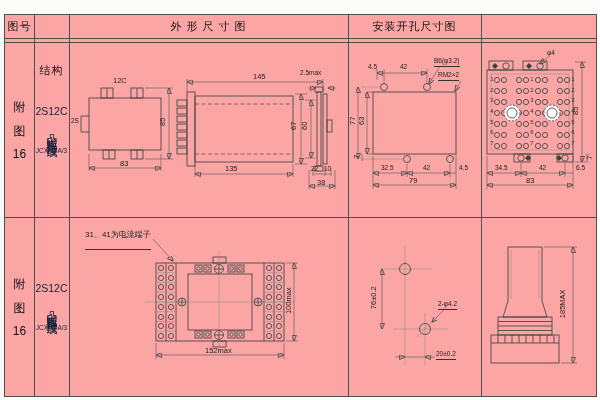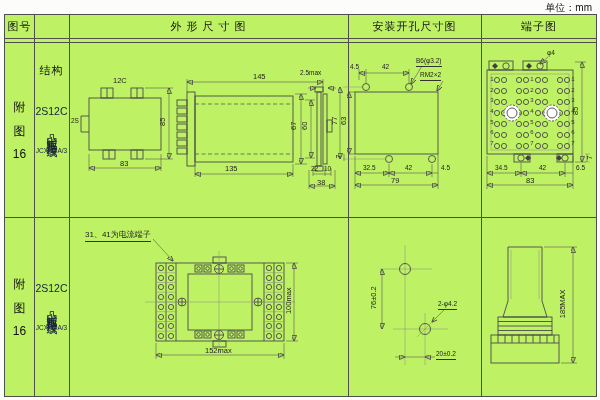--- a/index.html
+++ b/index.html
@@ -1,62 +1,60 @@
 <!DOCTYPE html>
 <html><head>
 <meta charset="utf-8">
 <style>
   html,body{margin:0;padding:0;background:#f4f3f1;}
   #page{position:relative;width:600px;height:400px;background:#fcfcfb;font-family:"Liberation Sans","DejaVu Sans",sans-serif;color:#1a1a1a;overflow:hidden;}
   #unit{position:absolute;top:1px;left:520px;width:72px;font-size:10px;text-align:right;color:#111;}
-  #tbl{position:absolute;left:4px;top:14px;width:591px;height:381px;border:1.2px solid #4e4e4e;background:#bef264;}
+  #tbl{position:absolute;left:4px;top:14px;width:591px;height:381px;border:1.2px solid #4e4e4e;background:#fca5a5;}
   .vline{position:absolute;top:0;bottom:0;width:0;border-left:1px solid #4e4e4e;}
   .hline{position:absolute;left:0;right:0;height:0;border-top:1px solid #4e4e4e;}
   .hc{position:absolute;top:0;height:23px;display:flex;align-items:center;justify-content:center;font-size:11px;letter-spacing:1px;color:#111;}
   .cell{position:absolute;}
   .figcol{display:flex;flex-direction:column;align-items:center;justify-content:center;gap:7px;font-size:12px;color:#111;}
   .structcol{display:flex;flex-direction:column;align-items:center;justify-content:center;gap:8px;color:#14203a;}
   .model{font-size:10.5px;font-weight:normal;}
   .wiring{writing-mode:vertical-rl;text-orientation:upright;font-size:11px;letter-spacing:2px;}
   .code{font-size:6.5px;}
   svg.draw{position:absolute;left:0;top:0;}
   .draw line,.draw rect,.draw path,.draw circle,.draw polyline{stroke:#4a4a4a;fill:none;stroke-width:0.9;}
   .draw .dim{stroke:#555;stroke-width:0.6;}
   .draw .thin{stroke:#8a8a8a;stroke-width:0.5;}
   .draw .dash{stroke-dasharray:4 2.5;stroke-width:0.7;}
   .draw .fillshape{fill:#3f3f3f;stroke:none;}
   .draw .mask{fill:#fff;}
   .lab{position:absolute;font-size:7.5px;line-height:1;color:#222;white-space:nowrap;}
   .s7{font-size:6.5px;}
   .vl{position:absolute;font-size:7.5px;line-height:1;color:#222;white-space:nowrap;transform:rotate(-90deg);transform-origin:center;}
   .ul{border-bottom:0.8px solid #333;padding-bottom:1px;}
-  .note{position:absolute;font-size:8px;color:#222;border-bottom:0.8px solid #333;padding-bottom:1px;white-space:nowrap;}
+  .note{position:absolute;font-size:8px;color:#222;border-bottom:0.8px solid #333;padding-bottom:9px;white-space:nowrap;}
   .numstack{position:absolute;display:flex;flex-direction:column;justify-content:space-between;width:6px;font-size:6px;color:#333;text-align:center;line-height:1;}
 </style>
 </head>
 <body>
 
 <div id="page">
-  <div id="unit">单位：mm</div>
 
   <div id="tbl">
 
     <div class="vline" style="left:29px;"></div>
     <div class="vline" style="left:64px;"></div>
     <div class="vline" style="left:343px;"></div>
     <div class="vline" style="left:476px;"></div>
     <div class="hline" style="top:23px;"></div>
     <div class="hline" style="top:27px;"></div>
     <div class="hline" style="top:202px;"></div>
 
     <div class="hc" style="left:0;width:29px;">图号</div>
     <div class="hc" style="left:29px;width:35px;margin-top:44px;">结构</div>
     <div class="hc" style="left:64px;width:279px;">外 形 尺 寸 图</div>
     <div class="hc" style="left:343px;width:133px;">安装开孔尺寸图</div>
-    <div class="hc" style="left:476px;width:116px;">端子图</div>
 
     <div class="cell figcol" style="left:0;top:27px;width:29px;height:175px;">
       <span>附</span>
       <span>图</span>
       <span>16</span>
     </div>
     <div class="cell structcol" style="left:29px;top:27px;width:35px;height:175px;">
       <span class="model">2S12C</span>
       <span class="wiring">凸出式板后接线</span>
       <span class="code">JCX-10A/3</span>
@@ -133,21 +131,21 @@
       <span class="lab" style="left:176px;top:31px;margin-left:8px;">145</span>
       <span class="lab" style="left:156px;top:123px;">135</span>
       <span class="vl" style="left:221px;top:80px;">67</span>
       <span class="vl" style="left:232px;top:80px;">60</span>
       <span class="lab s7" style="left:231px;top:28px;">2.5max</span>
       <span class="lab s7" style="left:242px;top:124px;">22</span>
       <span class="lab s7" style="left:255px;top:124px;">10</span>
       <span class="lab" style="left:248px;top:137px;">38</span>
     </div>
 
-    <div class="cell" style="left:325px;top:27px;width:133px;height:175px;">
+    <div class="cell" style="left:343px;top:27px;width:133px;height:175px;">
       <svg class="draw" width="133" height="175" viewBox="0 0 133 175">
         <defs>
             <marker id="aB" viewBox="0 0 6 5" markerWidth="6" markerHeight="5" refX="5.6" refY="2.5" orient="auto-start-reverse" markerUnits="userSpaceOnUse">
               <path d="M0,0L6,2.5L0,5Z" fill="#4a4a4a" stroke="none"></path>
             </marker>
           </defs>
         <rect x="25" y="50" width="83" height="62"></rect>
         <circle cx="36" cy="45" r="3.5"></circle>
           <circle cx="79" cy="45" r="3.5"></circle>
         <circle cx="59" cy="117" r="3.5"></circle>

